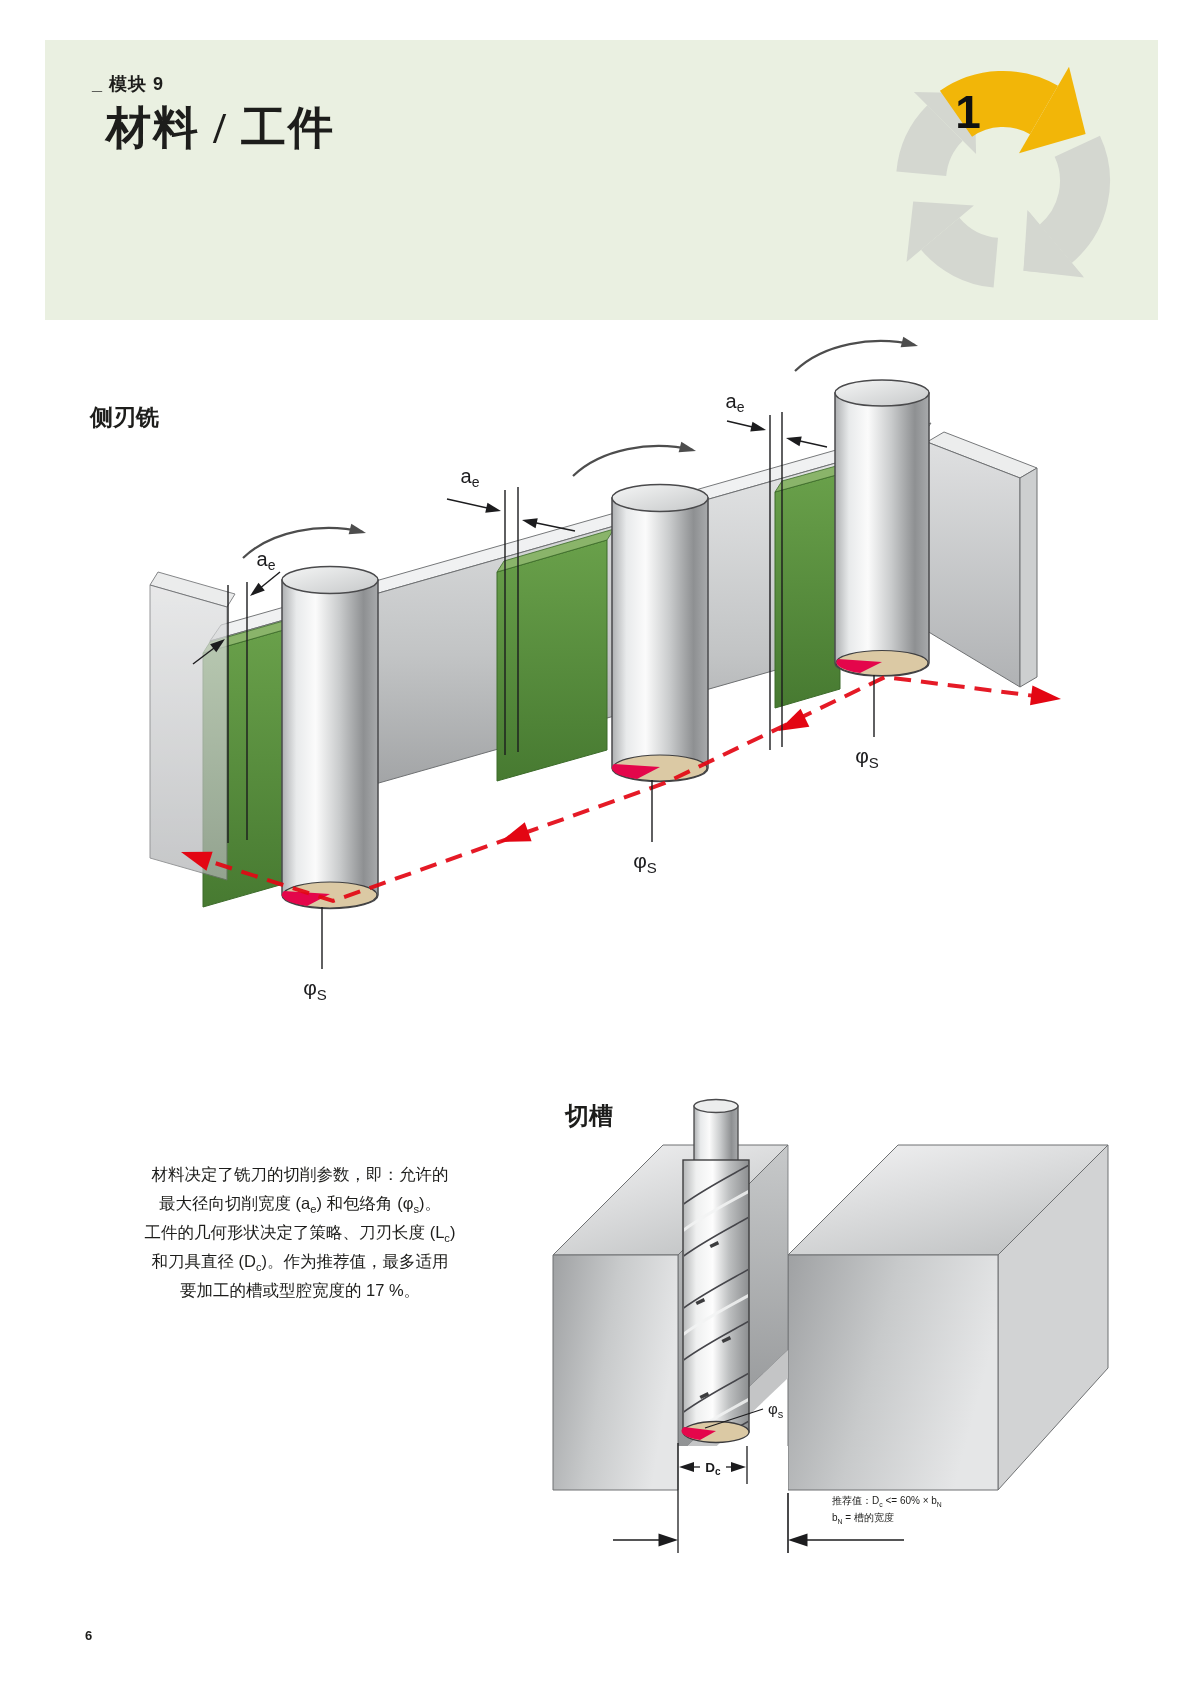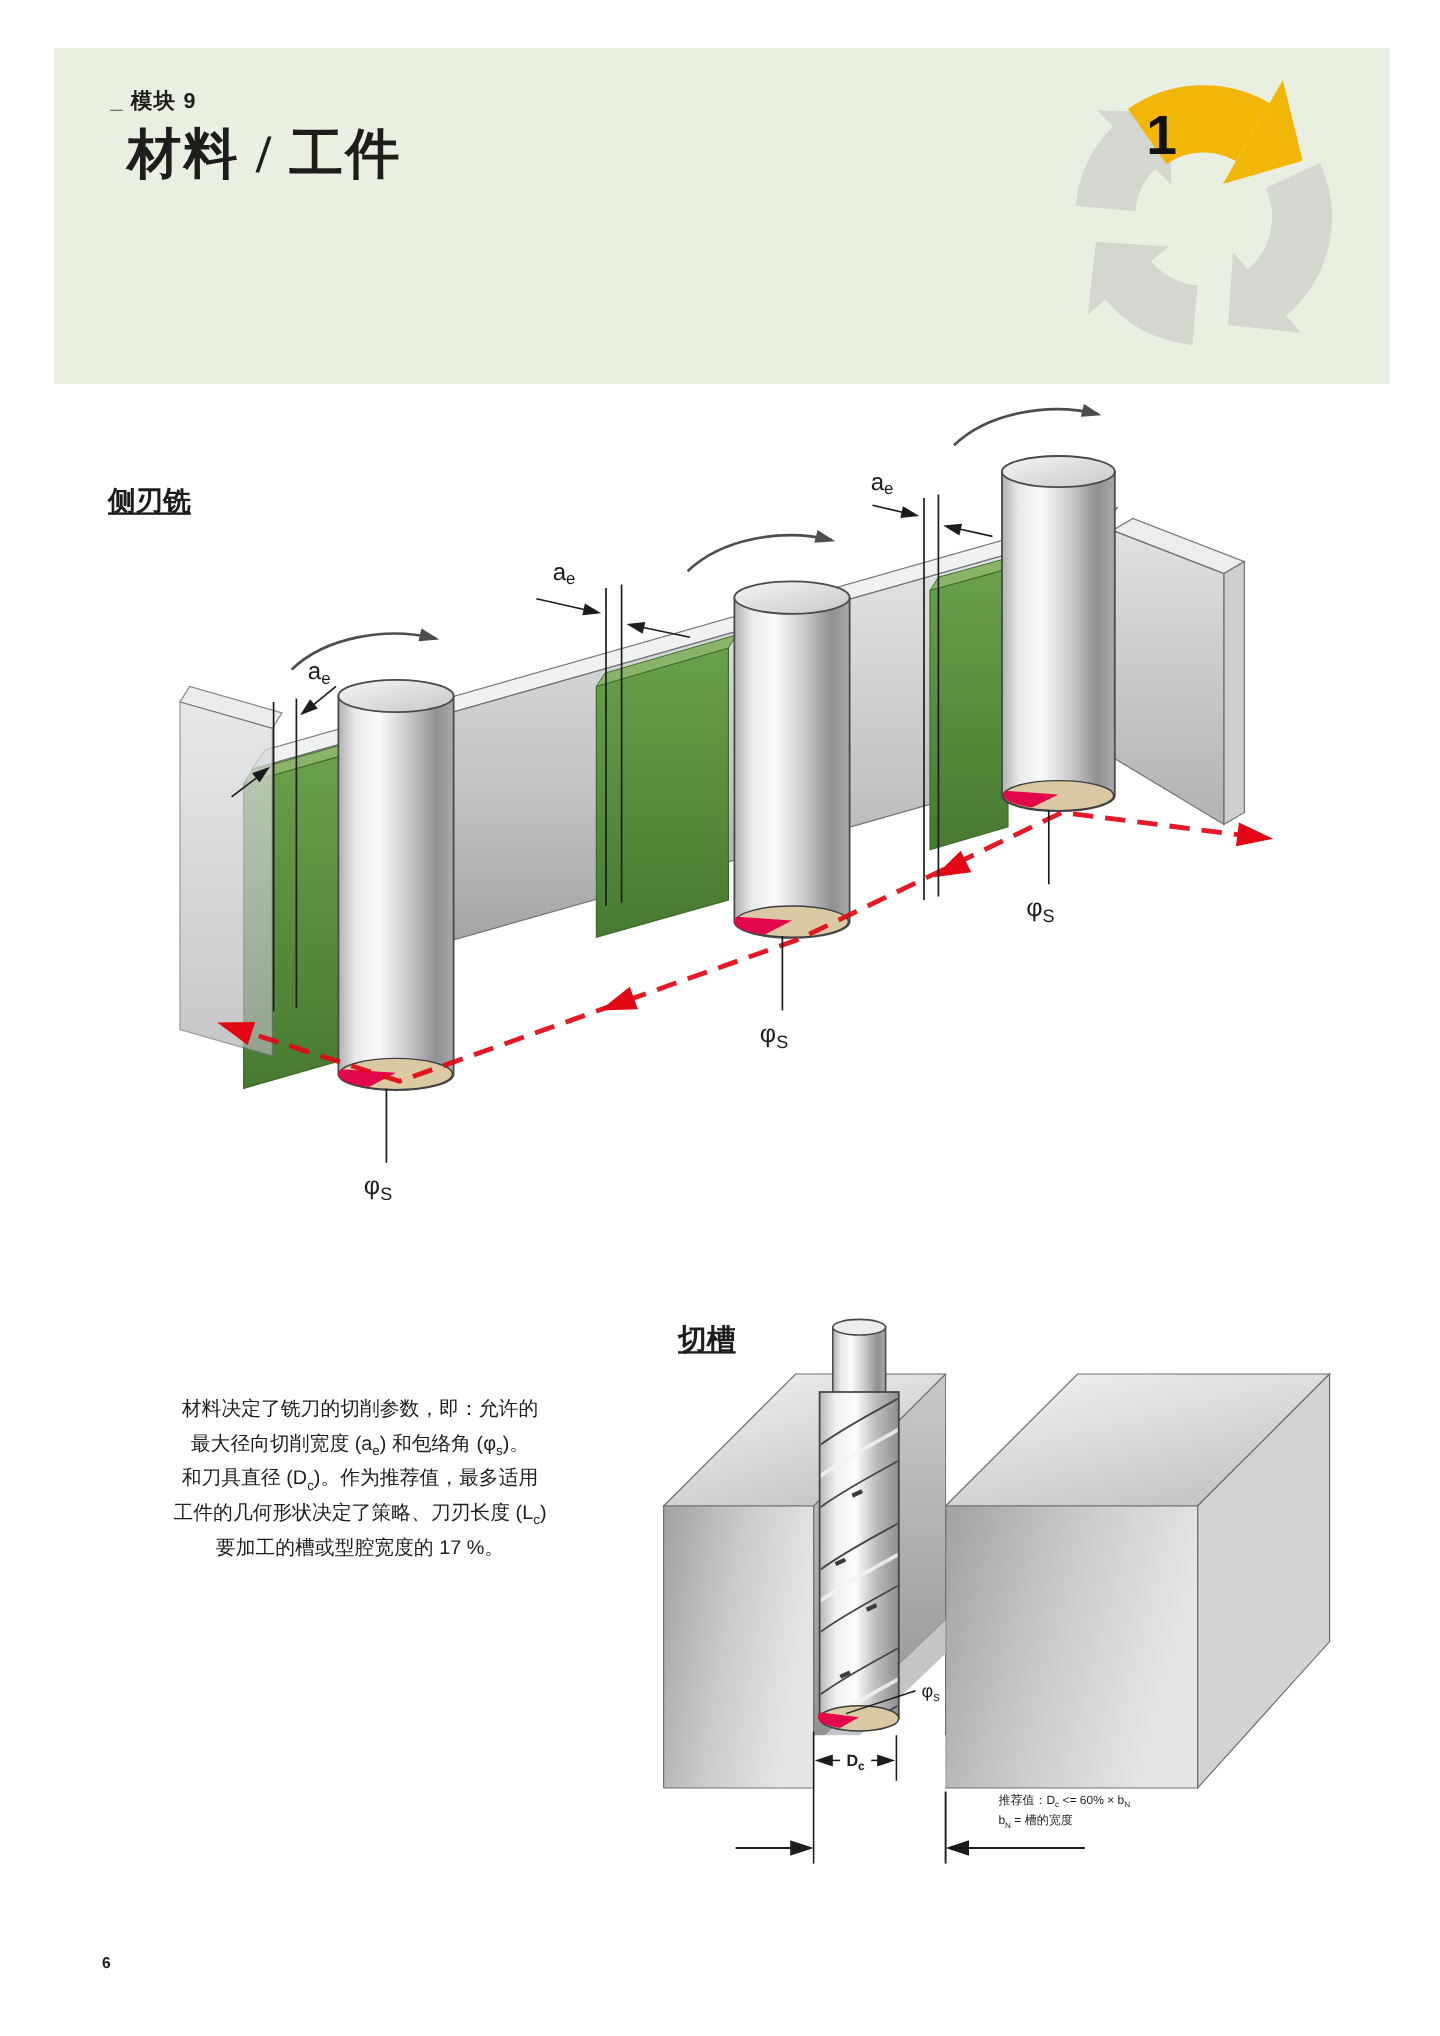--- a/index.html
+++ b/index.html
@@ -3,21 +3,21 @@
 <meta charset="utf-8">
 <style>
   html,body{margin:0;padding:0;}
   body{width:1200px;height:1697px;position:relative;background:#ffffff;
        font-family:"Liberation Sans","DejaVu Sans",sans-serif;color:#1d1d1b;overflow:hidden;}
   .abs{position:absolute;}
   sub{font-size:68%;line-height:0;}
   .band{left:45px;top:40px;width:1113px;height:280px;background:#eaf0e1;}
   .module-label{left:92px;top:72px;font-size:18px;font-weight:600;letter-spacing:1px;}
   .page-title{left:106px;top:98px;font-size:45px;font-weight:700;letter-spacing:2px;font-family:Liberation Serif, serif;}
-  .fig-label{font-weight:700;text-decoration:underline;}
+  .fig-label{font-weight:700;}
   .fig1-label{left:90px;top:402px;font-size:23px;}
   .fig2-label{left:565px;top:1100px;font-size:24px;}
   .para{left:90px;top:1160px;width:420px;font-size:16.5px;line-height:29px;text-align:center;}
   .rec{left:832px;top:1492px;font-size:10px;line-height:17px;font-weight:400;white-space:nowrap;}
   .pagenum{left:85px;top:1628px;font-size:13px;font-weight:700;}
   svg text{font-family:"Liberation Sans","DejaVu Sans",sans-serif;}
 </style>
 </head>
 <body>
 
@@ -199,22 +199,22 @@
     <line x1="799" y1="340" x2="799" y2="402"></line>
     <text x="240" y="660" font-size="21" text-anchor="middle" stroke="none" fill="#1c1c1e"><tspan>φ</tspan><tspan dy="5" font-size="15">S</tspan></text>
     <text x="570" y="533" font-size="21" text-anchor="middle" stroke="none" fill="#1c1c1e"><tspan>φ</tspan><tspan dy="5" font-size="15">S</tspan></text>
     <text x="792" y="428" font-size="21" text-anchor="middle" stroke="none" fill="#1c1c1e"><tspan>φ</tspan><tspan dy="5" font-size="15">S</tspan></text>
   </g>
 </svg>
 
 <div class="abs para">
   <div>材料决定了铣刀的切削参数，即：允许的</div>
   <div>最大径向切削宽度 (a<sub>e</sub>) 和包络角 (φ<sub>s</sub>)。</div>
+  <div>工件的几何形状决定了策略、刀刃长度 (L<sub>c</sub>)</div>
   <div>和刀具直径 (D<sub>c</sub>)。作为推荐值，最多适用</div>
-  <div>工件的几何形状决定了策略、刀刃长度 (L<sub>c</sub>)</div>
   <div>要加工的槽或型腔宽度的 17 %。</div>
 </div>
 
 <div class="abs fig-label fig2-label">切槽</div>
 
 <svg class="abs" style="left:500px;top:1000px;" width="620" height="570" viewBox="0 0 620 570">
 
   <g>
     <polygon points="288,255 498,255 608,145 398,145" fill="url(#blockTopG)" stroke="#6f7173" stroke-width="1"></polygon>
     <polygon points="498,255 608,145 608,368 498,490" fill="#d2d3d4" stroke="#6f7173" stroke-width="1"></polygon>

